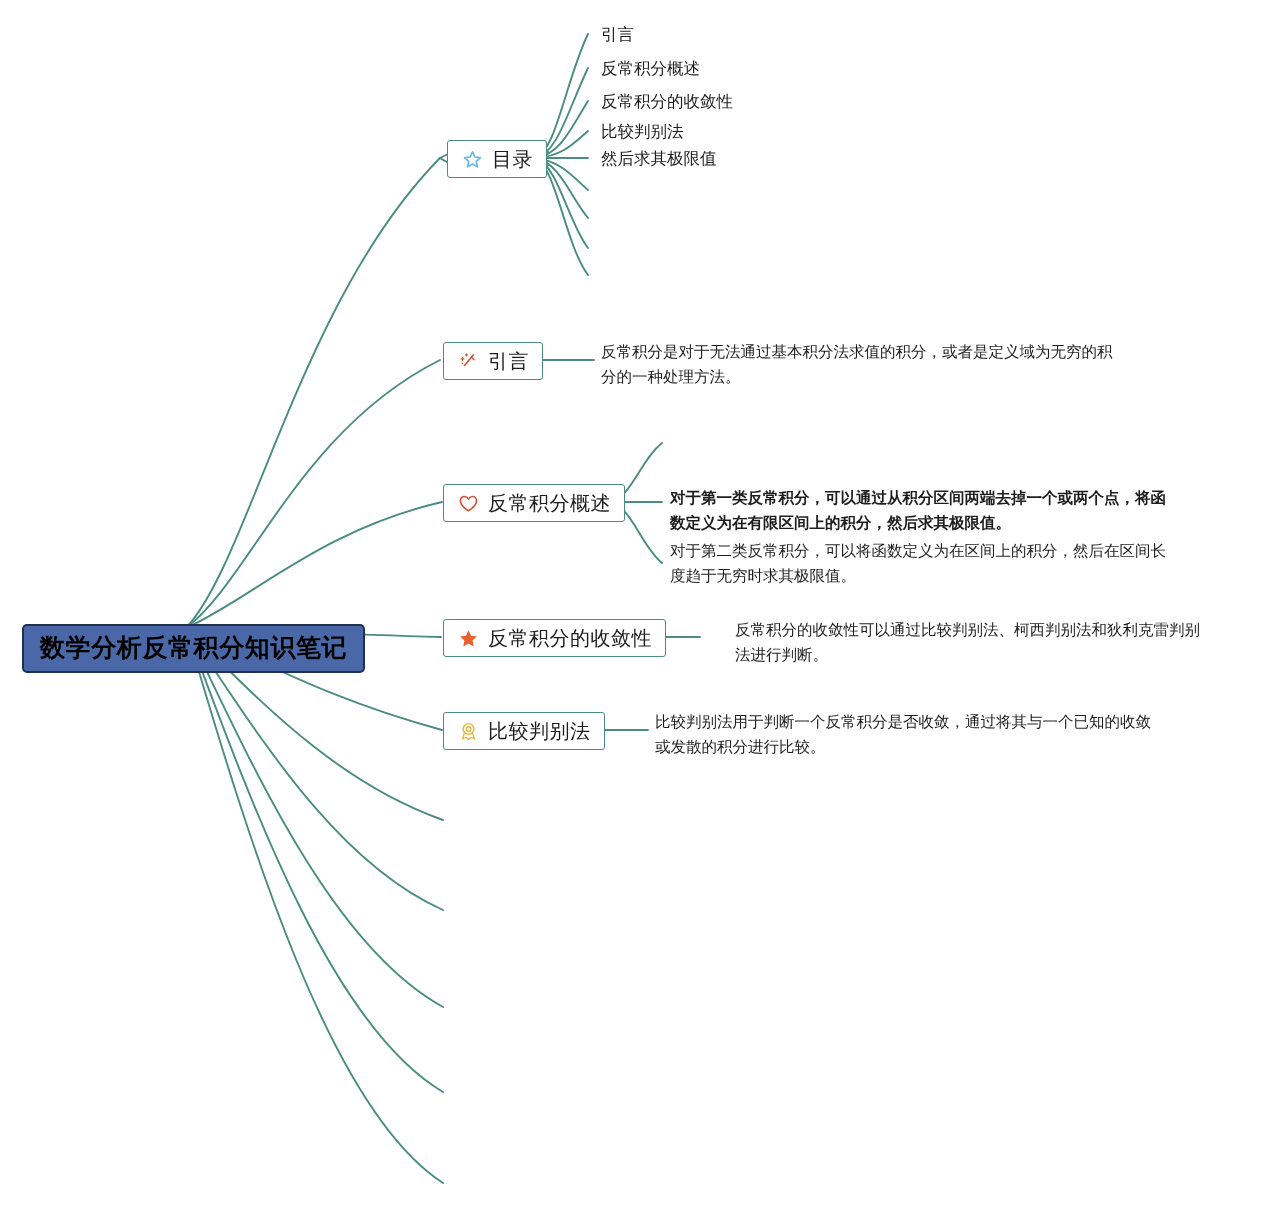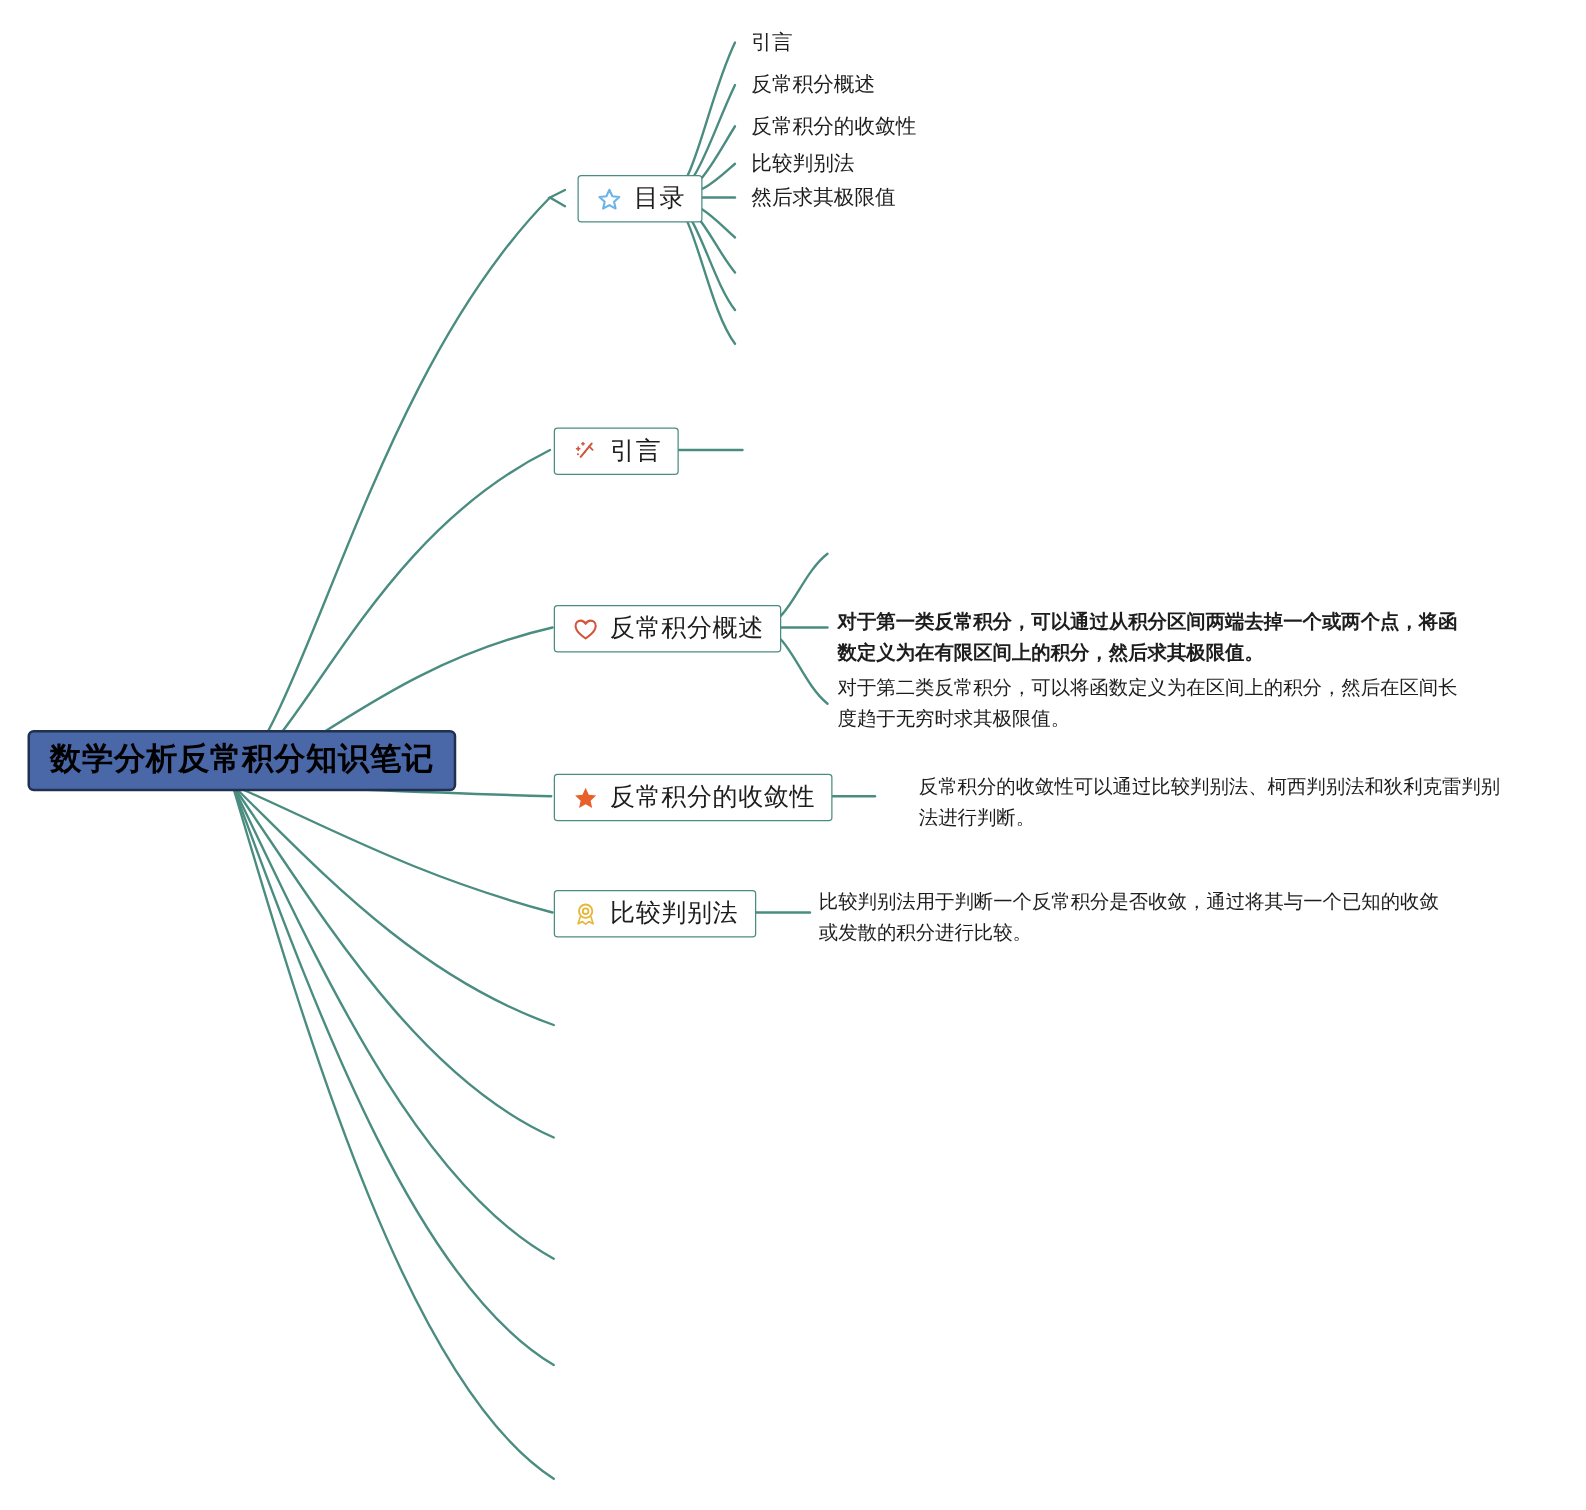--- a/index.html
+++ b/index.html
@@ -17,21 +17,21 @@
     background:#ffffff;border:1.6px solid #4a8d80;
     border-radius:3px;padding:7px 13px;
     white-space:nowrap;
   }
   .node .label{
     font-size:20px;color:#1d1d1d;line-height:1.1;letter-spacing:.5px;
   }
   .icon{display:inline-flex;align-items:center;justify-content:center;width:22px;height:22px;flex:none;}
 
   #root-node{
-    position:absolute;left:22px;top:584px;
+    position:absolute;left:22px;top:624px;
     box-sizing:border-box;
     background:#4a68a8;border:2px solid #20304f;border-radius:5px;
     padding:7px 16px 9px 16px;
   }
   #root-node .label{
     font-size:25px;font-weight:bold;color:#000000;letter-spacing:.6px;line-height:1.15;
   }
 
   .leaf{
     position:absolute;font-size:16.5px;color:#1d1d1d;line-height:1.12;
@@ -85,21 +85,21 @@
       <path d="M452,152 L440,158 L452,165" stroke-width="1.9"></path>
       <path d="M548,152 L536,158 L548,165" stroke-width="1.9"></path>
       <path d="M621,496 L609,502 L621,509" stroke-width="1.9"></path>
     </g>
   </svg>
 
   <div id="root-node">
     <span class="label">数学分析反常积分知识笔记</span>
   </div>
 
-  <div class="node" style="left:462px;top:140px;">
+  <div class="node" style="left:447px;top:140px;">
     <span class="icon">
       <svg viewBox="0 0 24 24" width="21" height="21" fill="none" stroke="#6ab4e8" stroke-width="1.9" stroke-linejoin="round">
         <path d="M12 3.2 L14.7 9.1 L21.1 9.8 L16.3 14.1 L17.7 20.4 L12 17.2 L6.3 20.4 L7.7 14.1 L2.9 9.8 L9.3 9.1 Z"></path>
       </svg>
     </span>
     <span class="label">目录</span>
   </div>
 
   <div class="leaf" style="left:601px;top:25px;">引言</div>
   <div class="leaf" style="left:601px;top:59px;">反常积分概述</div>
@@ -114,20 +114,21 @@
         <path d="M15.2 6.9 L18.4 10.1" stroke-width="1.6"></path>
         <path d="M5.2 7.6 L5.2 10.6 M3.7 9.1 L6.7 9.1" stroke-width="1.5"></path>
         <path d="M9.6 3.4 L9.6 5.6 M8.5 4.5 L10.7 4.5" stroke-width="1.4"></path>
         <circle cx="5.0" cy="14.2" r="0.95" fill="#d2553c" stroke="none"></circle>
         <circle cx="11.4" cy="12.0" r="0.8" fill="#d2553c" stroke="none"></circle>
       </svg>
     </span>
     <span class="label">引言</span>
   </div>
 
+  <div class="desc" style="left:601px;top:339px;">反常积分是对于无法通过基本积分法求值的积分，或者是定义域为无穷的积分的一种处理方法。</div>
 
   <div class="node" style="left:443px;top:484px;">
     <span class="icon">
       <svg viewBox="0 0 24 24" width="21" height="21" fill="none" stroke="#d2553c" stroke-width="1.9" stroke-linejoin="round">
         <path d="M12 20.3 C12 20.3 2.8 14.6 2.8 8.8 C2.8 5.9 5.0 4.0 7.4 4.0 C9.5 4.0 11.1 5.3 12 6.9 C12.9 5.3 14.5 4.0 16.6 4.0 C19.0 4.0 21.2 5.9 21.2 8.8 C21.2 14.6 12 20.3 12 20.3 Z"></path>
       </svg>
     </span>
     <span class="label">反常积分概述</span>
   </div>
 

